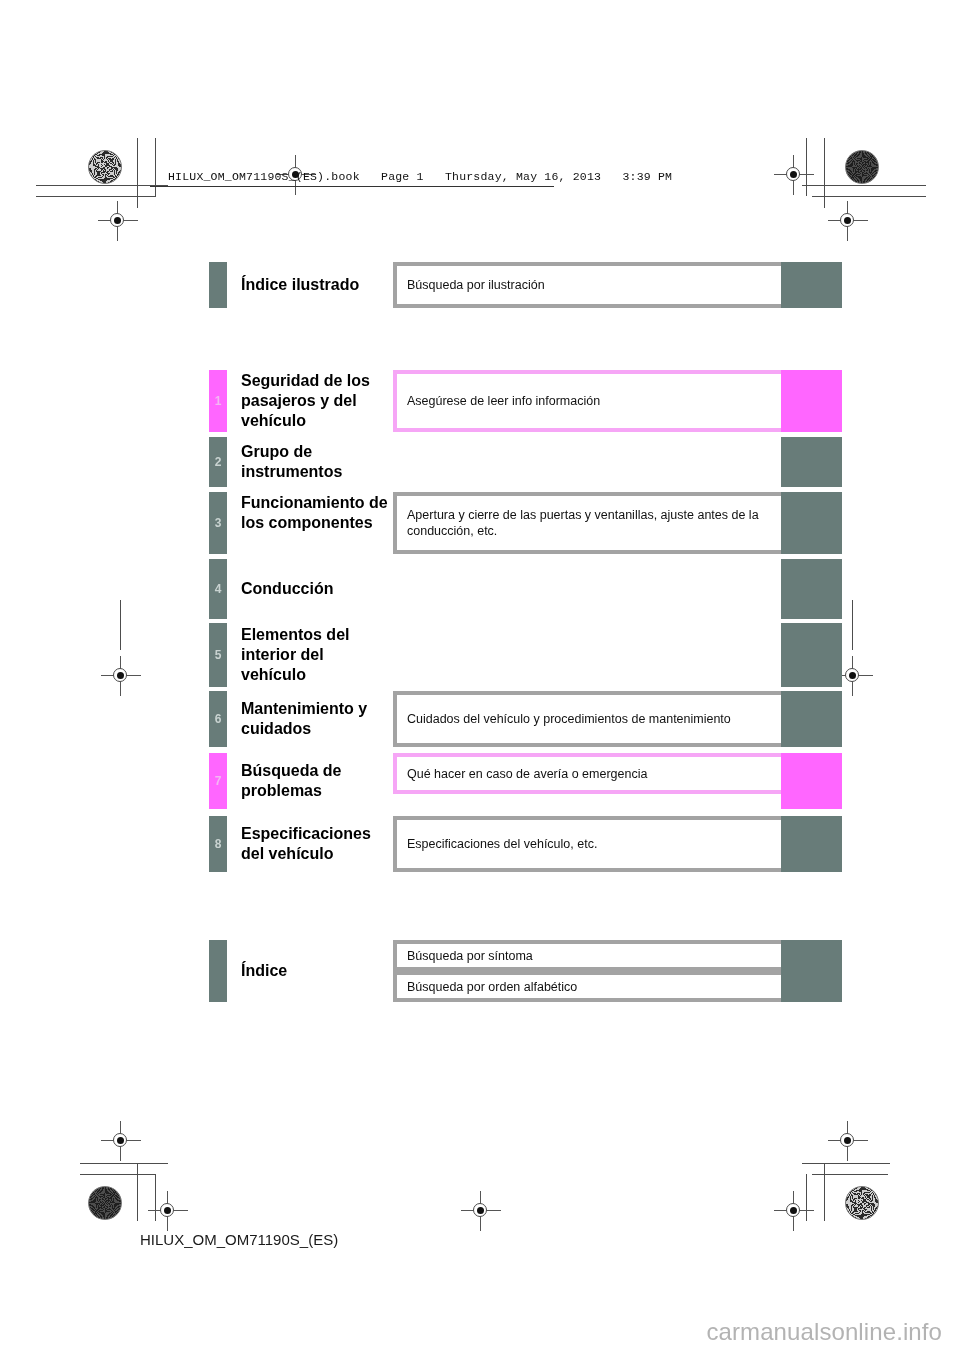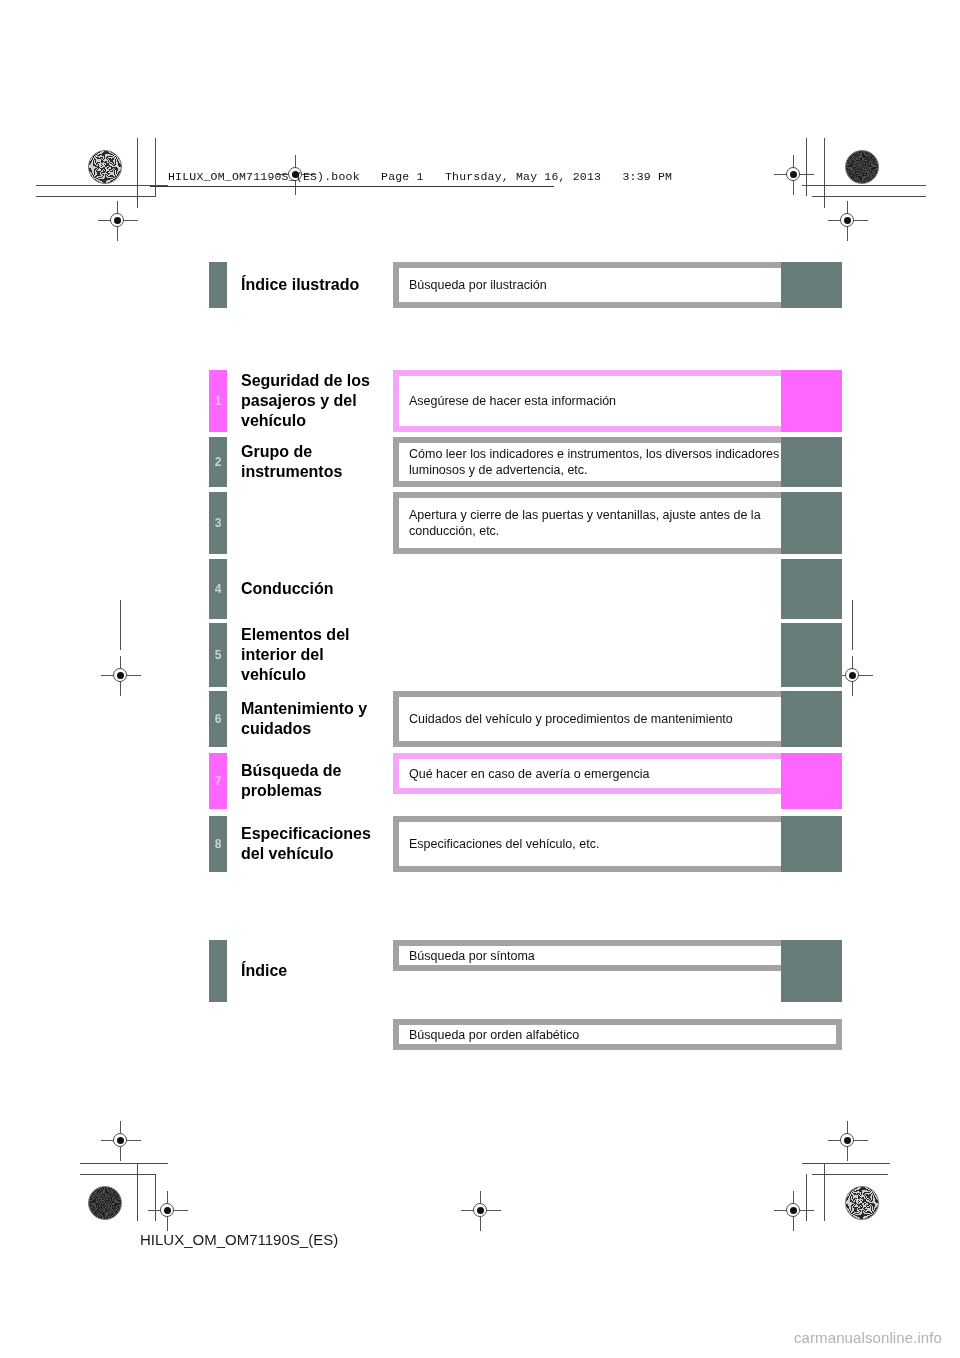--- a/index.html
+++ b/index.html
@@ -76,21 +76,21 @@
   .slug-bottom {
     position:absolute;
     left:140px; top:1231px;
     font-size:15px;
     color:#1a1a1a;
   }
 
   .watermark {
     position:absolute;
     right:18px; bottom:12px;
-    font-size:15px;
+    font-size:24px;
     color:#b3b3b3;
     letter-spacing:0.1px;
   }
 
   
   .toc { position:absolute; left:0; top:0; width:960px; }
 
   .row {
     position:absolute;
     left:209px;
@@ -126,21 +126,21 @@
     color:#000;
     width:150px;
   }
 
   
   .desc {
     position:absolute;
     left:184px;
     right:0px;
     background:#fff;
-    border:6px solid #a3a3a3;
+    border:4px solid #a3a3a3;
     box-sizing:border-box;
     display:flex;
     align-items:center;
   }
   .desc.pink { border-color:#f6a6f6; }
   .desc-text {
     padding:0 10px;
     font-size:12.5px;
     line-height:16px;
     color:#111;
@@ -273,40 +273,38 @@
     </div>
     <div class="edge" style="top:0; height:46px;"></div>
   </div>
 
   <div class="row" style="top:370px; height:62px;">
     <div class="chip pink" style="height:62px;">
       <span class="chip-num">1</span>
     </div>
     <div class="title" style="top:1px;">Seguridad de los pasajeros y del vehículo</div>
     <div class="desc pink" style="top:0; height:62px;">
-      <span class="desc-text">Asegúrese de hacer esta información</span>
+      <span class="desc-text">Asegúrese de leer info información</span>
     </div>
     <div class="edge pink" style="top:0; height:62px;"></div>
   </div>
 
   <div class="row" style="top:437px; height:50px;">
     <div class="chip" style="height:50px;">
       <span class="chip-num">2</span>
     </div>
     <div class="title" style="top:5px;">Grupo de instrumentos</div>
-    <div class="desc" style="top:0; height:50px;">
-      <span class="desc-text">Cómo leer los indicadores e instrumentos, los diversos indicadores luminosos y de advertencia, etc.</span>
-    </div>
     <div class="edge" style="top:0; height:50px;"></div>
   </div>
 
   <div class="row" style="top:492px; height:62px;">
     <div class="chip" style="height:62px;">
       <span class="chip-num">3</span>
     </div>
+    <div class="title" style="top:1px;">Funcionamiento de los componentes</div>
     <div class="desc" style="top:0; height:62px;">
       <span class="desc-text">Apertura y cierre de las puertas y ventanillas, ajuste antes de la conducción, etc.</span>
     </div>
     <div class="edge" style="top:0; height:62px;"></div>
   </div>
 
   <div class="row" style="top:559px; height:60px;">
     <div class="chip" style="height:60px;">
       <span class="chip-num">4</span>
     </div>
@@ -359,19 +357,19 @@
     <div class="chip blank" style="height:62px;">
       
     </div>
     <div class="title" style="top:21px;">Índice</div>
 
     <div class="desc" style="top:0; height:31px;">
       <span class="desc-text">Búsqueda por síntoma</span>
     </div>
     <div class="edge" style="top:0; height:31px;"></div>
 
-    <div class="desc" style="top:31px; height:31px;margin-top:48px;">
+    <div class="desc" style="top:31px; height:31px;">
       <span class="desc-text">Búsqueda por orden alfabético</span>
     </div>
     <div class="edge" style="top:31px; height:31px;"></div>
   </div>
 
 </div>
 
 </body></html>

